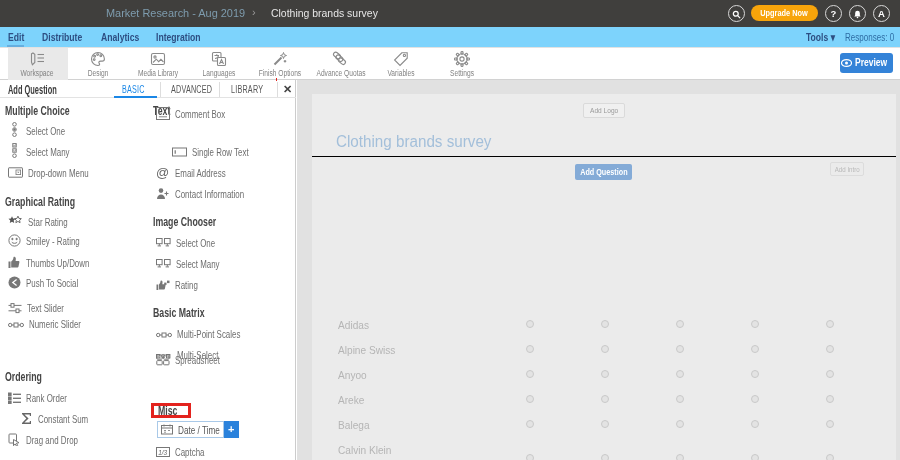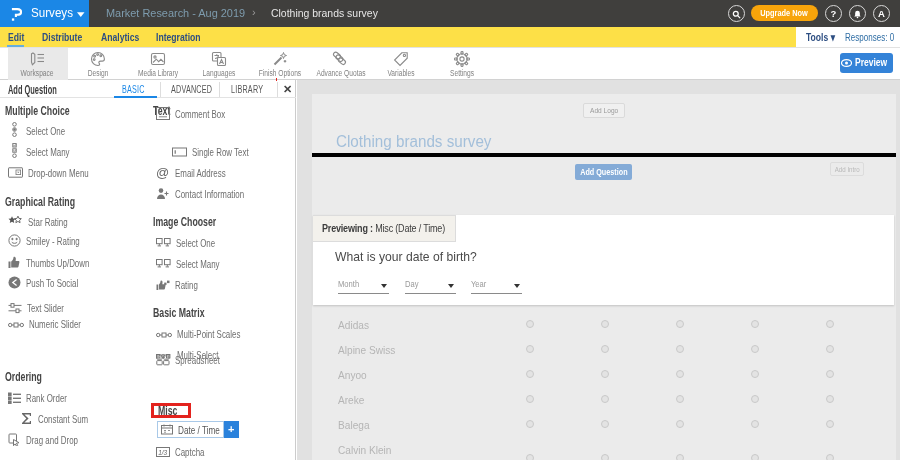--- a/index.html
+++ b/index.html
@@ -9,21 +9,21 @@
 #topbar{position:absolute;left:0;top:0;width:900px;height:27px;background:#403f3d}
 #logoblk{position:absolute;left:0;top:0;width:89px;height:27px;background:#1b87e6;color:#fff}
 #surveys{position:absolute;display:inline-block;left:31px;top:6px;font-size:12.5px;color:#fff;transform:scaleX(0.93);transform-origin:0 50%}
 .crumb1{position:absolute;display:inline-block;left:106px;top:7px;font-size:11.5px;color:#7e9cae;transform:scaleX(0.95);transform-origin:0 50%}
 .crumbsep{position:absolute;left:252px;top:6px;font-size:11px;color:#9a9a9a}
 .crumb2{position:absolute;display:inline-block;left:271px;top:7px;font-size:11px;color:#e6e6e6;transform:scaleX(0.95);transform-origin:0 50%}
 .cir{position:absolute;top:5px;width:17px;height:17px;border:1px solid #d8d8d8;border-radius:50%;color:#fff;text-align:center;line-height:16px;font-size:9.5px;font-weight:bold}
 #upg{position:absolute;left:751px;top:5px;width:67px;height:16px;background:#f7a40b;border-radius:8px;color:#fff;font-size:9px;font-weight:bold;text-align:center;line-height:16px;white-space:nowrap}
 #upg span{display:inline-block;transform:scaleX(0.82)}
 
-#navbar{position:absolute;left:0;top:27px;width:796px;height:20px;background:#fde047}
+#navbar{position:absolute;left:0;top:27px;width:900px;height:20px;background:#7dd3fc}
 .nav{position:absolute;display:inline-block;top:3.5px;font-size:11.5px;font-weight:bold;color:#2d4e82;transform:scaleX(0.75);transform-origin:0 50%}
 #edit-u{position:absolute;left:7px;top:17.5px;width:17px;height:2px;background:#66aede}
 #tools{position:absolute;display:inline-block;left:806px;top:4px;font-size:11px;color:#2d4e82;font-weight:bold;transform:scaleX(0.78);transform-origin:0 50%;white-space:nowrap}
 #resp{position:absolute;display:inline-block;left:845px;top:4px;font-size:11px;color:#2e6da4;transform:scaleX(0.73);transform-origin:0 50%;white-space:nowrap}
 
 #toolbar{position:absolute;left:0;top:47px;width:900px;height:33px;background:#fff;border-top:1px solid #e2e2e2;border-bottom:1px solid #d2d2d2}
 #wcell{position:absolute;left:8px;top:0;width:60px;height:32px;background:#e9e9e9}
 .tbi{position:absolute;top:3px;width:60px;text-align:center}
 .tbi svg{display:inline-block}
 .tbl{position:absolute;top:20px;width:90px;text-align:center;font-size:8.5px;color:#828282;transform:scaleX(0.78)}
@@ -38,21 +38,21 @@
 #basictab{color:#1b87e6}
 #basic-u{position:absolute;left:114px;top:16px;width:43px;height:2px;background:#1b87e6}
 #px{position:absolute;left:283px;top:3px;font-size:11px;font-weight:bold;color:#444}
 .hd{position:absolute;font-size:12.5px;font-weight:bold;color:#454545;transform:scaleX(0.7);transform-origin:0 50%;white-space:nowrap}
 .it{position:absolute;height:14px;display:flex;align-items:flex-end;font-size:11px;color:#6d6d6d;white-space:nowrap}
 .it span{display:inline-block;transform:scaleX(0.72);transform-origin:0 50%}
 .it svg{margin-right:5px;flex:none}
 
 #main{position:absolute;left:297px;top:80px;width:603px;height:380px;background:#e1e1e1}
 #card{position:absolute;left:15px;top:14px;width:584px;height:366px;background:#ebebeb}
-#cardhead{position:absolute;left:0;top:0;width:584px;height:63px;background:#ececec;border-bottom:4px solid #000000}
+#cardhead{position:absolute;left:0;top:0;width:584px;height:63px;background:#ececec;border-bottom:1px solid #000000}
 #addlogo{position:absolute;left:271px;top:9px;width:42px;height:15px;border:1px solid #dadada;background:#f0f0f0;border-radius:2px;color:#9a9a9a;font-size:8px;text-align:center;line-height:14px;white-space:nowrap}
 #addlogo span{display:inline-block;transform:scaleX(0.82)}
 #title{position:absolute;left:24px;top:39px;font-size:16px;color:#a3bfda;transform:scaleX(0.95);transform-origin:0 50%;white-space:nowrap}
 #addq{position:absolute;left:263px;top:70px;width:57px;height:16px;background:#84abd7;border-radius:2px;color:#fff;font-size:8.5px;font-weight:bold;text-align:center;line-height:16px;white-space:nowrap}
 #addq span{display:inline-block;transform:scaleX(0.85)}
 #addintro{position:absolute;left:518px;top:68px;width:34px;height:14px;border:1px solid #dcdcdc;border-radius:2px;color:#b9b9b9;font-size:7.5px;text-align:center;line-height:13px;white-space:nowrap}
 #wpanel{position:absolute;left:1px;top:121px;width:581px;height:90px;background:#fff;box-shadow:0 1px 2px rgba(0,0,0,.18)}
 #ptabx{position:absolute;left:0;top:0;width:143px;height:27px;background:#f3f1ec;border:1px solid #dcdcdc;border-left:none;font-size:10px;letter-spacing:-0.2px;color:#3d3d3d;line-height:26px;padding-left:9px;white-space:nowrap}
 #qtext{position:absolute;left:22px;top:33.5px;font-size:13.5px;color:#4a4a4a;transform:scaleX(0.9);transform-origin:0 50%;white-space:nowrap}
 .sel{position:absolute;top:63px;width:51px;height:16px;border-bottom:1px solid #8a8a8a;font-size:9.5px;color:#9a9a9a}
@@ -60,30 +60,20 @@
 .sel:after{content:"";position:absolute;right:2px;top:6px;border-left:3.5px solid transparent;border-right:3.5px solid transparent;border-top:4.5px solid #333}
 .brand{position:absolute;left:26px;font-size:11.5px;color:#b5b5b5;transform:scaleX(0.88);transform-origin:0 50%;white-space:nowrap}
 .radio{position:absolute;width:8px;height:8px;border:1px solid #c9c9c9;background:#e3e3e3;border-radius:50%}
 
 </style>
 </head>
 <body>
 <div id="page">
 
 <div id="topbar">
-  <div id="logoblk">
-    <svg style="position:absolute;left:11px;top:7.5px" width="11" height="13" viewBox="0 0 11 13">
-      <path d="M0.9 1.1 H6.3 C9.3 1.1 10.1 2.3 10.1 4 C10.1 5.7 9.3 6.8 6.3 6.8 H4.9 V8.9" fill="none" stroke="#fff" stroke-width="2.1"></path>
-      <rect x="0.9" y="10.4" width="2.3" height="2.3" fill="#fff"></rect>
-    </svg>
-    <span id="surveys">Surveys</span>
-    <svg style="position:absolute;left:77px;top:12px" width="7.5" height="5.5" viewBox="0 0 9 6">
-          <path d="M0 0 L9 0 L4.5 5.8 Z" fill="#fff"></path>
-        </svg>
-  </div>
   <span class="crumb1">Market Research - Aug 2019</span>
   <span class="crumbsep">›</span>
   <span class="crumb2">Clothing brands survey</span>
   <div class="cir" style="left:728px">
     <svg width="9" height="9" viewBox="0 0 10 10" style="margin-top:3.5px">
           <circle cx="4.2" cy="4.2" r="2.7" fill="none" stroke="#fff" stroke-width="1.4"></circle>
           <line x1="6.3" y1="6.3" x2="9" y2="9" stroke="#fff" stroke-width="1.4"></line>
         </svg>
   </div>
   <div id="upg"><span>Upgrade Now</span></div>
@@ -453,27 +443,20 @@
 </div>
 
 <div id="main">
   <div id="card">
     <div id="cardhead">
       <div id="addlogo"><span>Add Logo</span></div>
       <div id="title">Clothing brands survey</div>
     </div>
     <div id="addq"><span>Add Question</span></div>
     <div id="addintro"><span style="display:inline-block;transform:scaleX(0.82)">Add Intro</span></div>
-    <div id="wpanel">
-      <div id="ptabx"><span style="display:inline-block;transform:scaleX(0.9);transform-origin:0 50%"><b>Previewing :</b> Misc (Date / Time)</span></div>
-      <div id="qtext">What is your date of birth?</div>
-      <div class="sel" style="left:25px"><i>Month</i></div>
-      <div class="sel" style="left:92px"><i>Day</i></div>
-      <div class="sel" style="left:158px"><i>Year</i></div>
-    </div>
     <div id="matrix">
   <div class="brand" style="top:224.5px">Adidas</div>
   <div class="radio" style="left:214.0px;top:225.5px"></div>
   <div class="radio" style="left:289.3px;top:225.5px"></div>
   <div class="radio" style="left:364.2px;top:225.5px"></div>
   <div class="radio" style="left:439.1px;top:225.5px"></div>
   <div class="radio" style="left:514.0px;top:225.5px"></div>
   <div class="brand" style="top:249.5px">Alpine Swiss</div>
   <div class="radio" style="left:214.0px;top:250.5px"></div>
   <div class="radio" style="left:289.3px;top:250.5px"></div>

